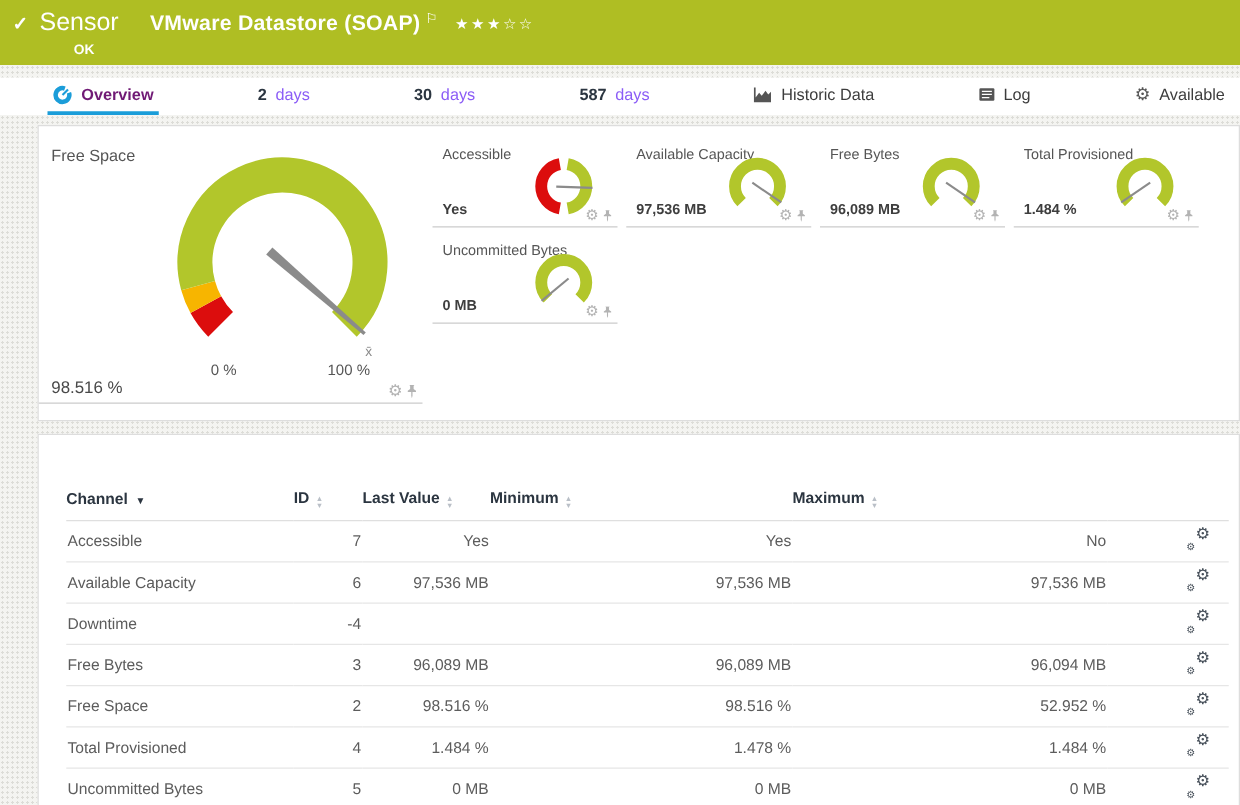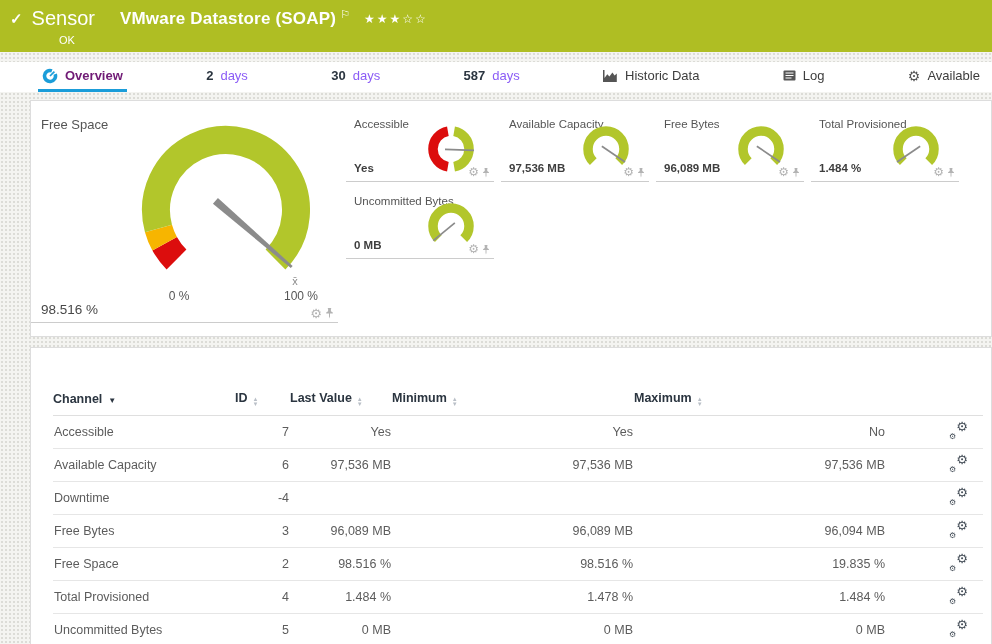--- a/index.html
+++ b/index.html
@@ -12,40 +12,40 @@
     background-size: 4px 4px;
   }
   
   .sensor-bar { height:52px; background:#afbe23; color:#fff; padding:7px 0 0 10px; }
   .sensor-line { display:flex; align-items:center; }
   .check { font-size:15px; font-weight:bold; margin-right:9px; }
   .kind { font-size:20px; margin-right:25px; }
   .sensor-title { font-size:17px; font-weight:bold; letter-spacing:.2px; }
   .flag { font-size:11px; margin:-8px 0 0 4px; font-family:"DejaVu Sans",sans-serif; }
   .stars { font-size:12px; letter-spacing:2px; margin-left:14px; font-family:"DejaVu Sans",sans-serif; }
-  .status-text { font-size:11px; font-weight:normal; margin:4px 0 0 49px; }
+  .status-text { font-size:11px; font-weight:bold; margin:4px 0 0 49px; }
   
   .tabbar { margin-top:10px; height:30px; background:#fff; display:flex; justify-content:space-between; padding:0 8px 0 38px; }
   .tab { display:flex; align-items:center; gap:7px; font-size:13px; color:#3d3d3d; padding:0 4px; cursor:pointer; border-bottom:3px solid transparent; }
   .tab.active { border-bottom-color:#1b9dd9; font-weight:bold; color:#701a75; }
   .tab .num { font-weight:bold; color:#2b3540; }
   .tab .days { color:#8b5cf6; }
   .tab svg { display:block; }
   .gear-font { font-family:"DejaVu Sans",sans-serif; }
   .tab .gear-font { font-size:14px; color:#555; line-height:14px; }
   
   .panel { background:#fff; border:1px solid #ddd; margin-left:30px; }
   .gauges-panel { margin-top:8px; height:237px; display:flex; }
   
   .big-tile { width:307px; height:222px; position:relative; border-bottom:1px solid #ccc; flex:none; }
   .big-title { font-size:13px; color:#555; padding:16px 0 0 10px; }
   .big-gauge { position:absolute; left:86px; top:6px; }
   .scale-label { position:absolute; top:188px; transform:translateX(-50%); font-size:12px; color:#555; }
   .scale-min { left:148px; }
-  .scale-max { left:270px; }
+  .scale-max { left:248px; }
   .big-value { position:absolute; left:10px; bottom:5px; font-size:13.5px; color:#484848; }
   .tile-icons { position:absolute; right:4px; bottom:3px; display:flex; align-items:flex-end; gap:3px; }
   .gear-glyph { font-size:12px; color:#b3b3b3; line-height:11px; font-family:"DejaVu Sans",sans-serif; cursor:pointer; }
   
   .small-tiles { flex:1; display:flex; flex-wrap:wrap; align-content:flex-start; margin:10px 0 0 8px; gap:6px 7px; }
   .tile { width:148px; height:71px; position:relative; border-bottom:1px solid #ccc; }
   .tile-title { font-size:11.5px; color:#555; padding:7px 0 0 8px; }
   .tile svg.mini { position:absolute; right:16px; top:14px; }
   .tile-value { position:absolute; left:8px; bottom:7px; font-size:11.5px; font-weight:bold; color:#3e3e3e; }
   
@@ -293,21 +293,21 @@
         <td>96,089 MB</td>
         <td>96,089 MB</td>
         <td>96,094 MB</td>
         <td><span class="rowgears gear-font"><span class="g1">⚙</span><span class="g2">⚙</span></span></td>
       </tr>
       <tr>
         <td class="left">Free Space</td>
         <td>2</td>
         <td>98.516 %</td>
         <td>98.516 %</td>
-        <td>19.835 %</td>
+        <td>52.952 %</td>
         <td><span class="rowgears gear-font"><span class="g1">⚙</span><span class="g2">⚙</span></span></td>
       </tr>
       <tr>
         <td class="left">Total Provisioned</td>
         <td>4</td>
         <td>1.484 %</td>
         <td>1.478 %</td>
         <td>1.484 %</td>
         <td><span class="rowgears gear-font"><span class="g1">⚙</span><span class="g2">⚙</span></span></td>
       </tr>

